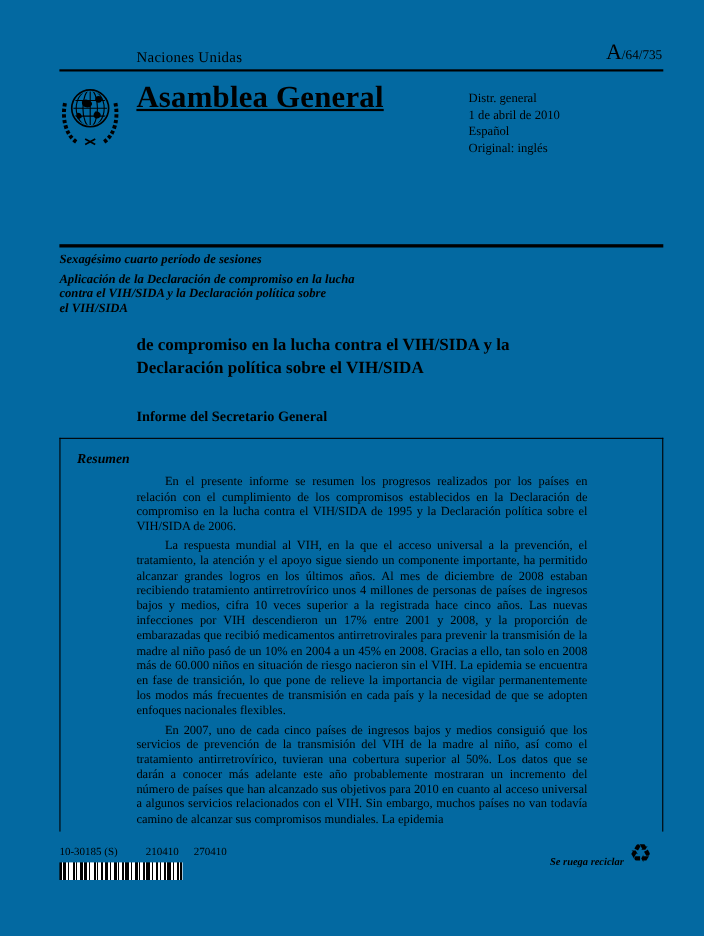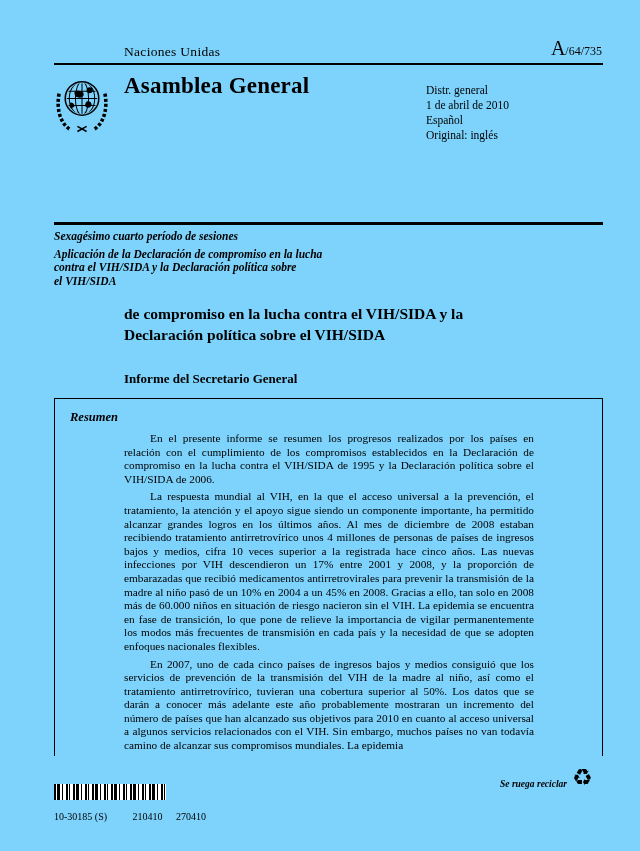--- a/index.html
+++ b/index.html
@@ -1,33 +1,33 @@
 <!DOCTYPE html>
 <html><head>
 <meta charset="utf-8">
 <style>
   html,body { margin:0; padding:0; background:#ffffff; }
   .page {
     position:relative;
     width:640px; height:851px;
-    background:#7dd3fc;
+    background:#0369a1;
     color:#000;
     font-family:"Liberation Serif", serif;
     overflow:hidden;
   }
   .abs { position:absolute; }
 
   
   .org-name { left:124px; top:44px; font-size:13.5px; letter-spacing:0.3px; }
   .doc-symbol { top:37px; right:38px; font-family:"Liberation Serif", serif; white-space:nowrap; }
   .doc-symbol .letter { font-size:20px; }
   .doc-symbol .number { font-size:12px; }
   .thin-rule { left:54px; top:63px; width:549px; height:2px; background:#000; }
   .emblem { left:55px; top:72px; width:54px; height:62px; }
-  .assembly-title { left:124px; top:73px; font-size:23px; font-weight:bold; letter-spacing:0.2px; }
+  .assembly-title { left:124px; top:73px; font-size:28px; font-weight:bold; letter-spacing:0.2px;text-decoration:underline; }
   .distr-block { left:426px; top:83px; font-size:11.5px; line-height:15px; }
 
   
   .thick-rule { left:54px; top:222px; width:549px; height:3px; background:#000; }
   .session-block { left:54px; top:230px; font-size:11.5px; line-height:13.5px; width:360px; }
   .session-block .bold { font-weight:bold;font-style:italic; }
   .agenda-title { margin-top:4px; }
 
   
   .report-title { left:124px; top:303px; font-size:15.5px; font-weight:bold; line-height:21px; }
@@ -46,21 +46,21 @@
   .summary-body { margin:0 68px 0 69px; }
   .summary-body p {
     margin:4px 0 0 0;
     font-size:11.3px; line-height:13.6px;
     text-align:justify; text-indent:26px;
   }
 
   
   .footer-codes { left:54px; top:769px; font-size:10px; white-space:nowrap; }
   .footer-codes .code { display:inline-block; }
-  .footer-codes .c2 { margin-left:23px;margin-top:42px; }
+  .footer-codes .c2 { margin-left:23px; }
   .footer-codes .c3 { margin-left:11px; }
   .barcode { left:54px; top:784px; width:112px; height:16px;
     background:repeating-linear-gradient(90deg,
       #000 0 2px, #fff 2px 3px, #000 3px 6px, #fff 6px 8px,
       #000 8px 9px, #fff 9px 12px, #000 12px 14px, #fff 14px 15px,
       #000 15px 16px, #fff 16px 19px);
   }
   .recycle-note { left:500px; top:779px; font-size:9.5px; font-weight:bold; font-style:italic; }
   .recycle-icon { left:572px; top:766px; font-size:23px; line-height:23px;
     font-family:"DejaVu Sans", sans-serif; }

